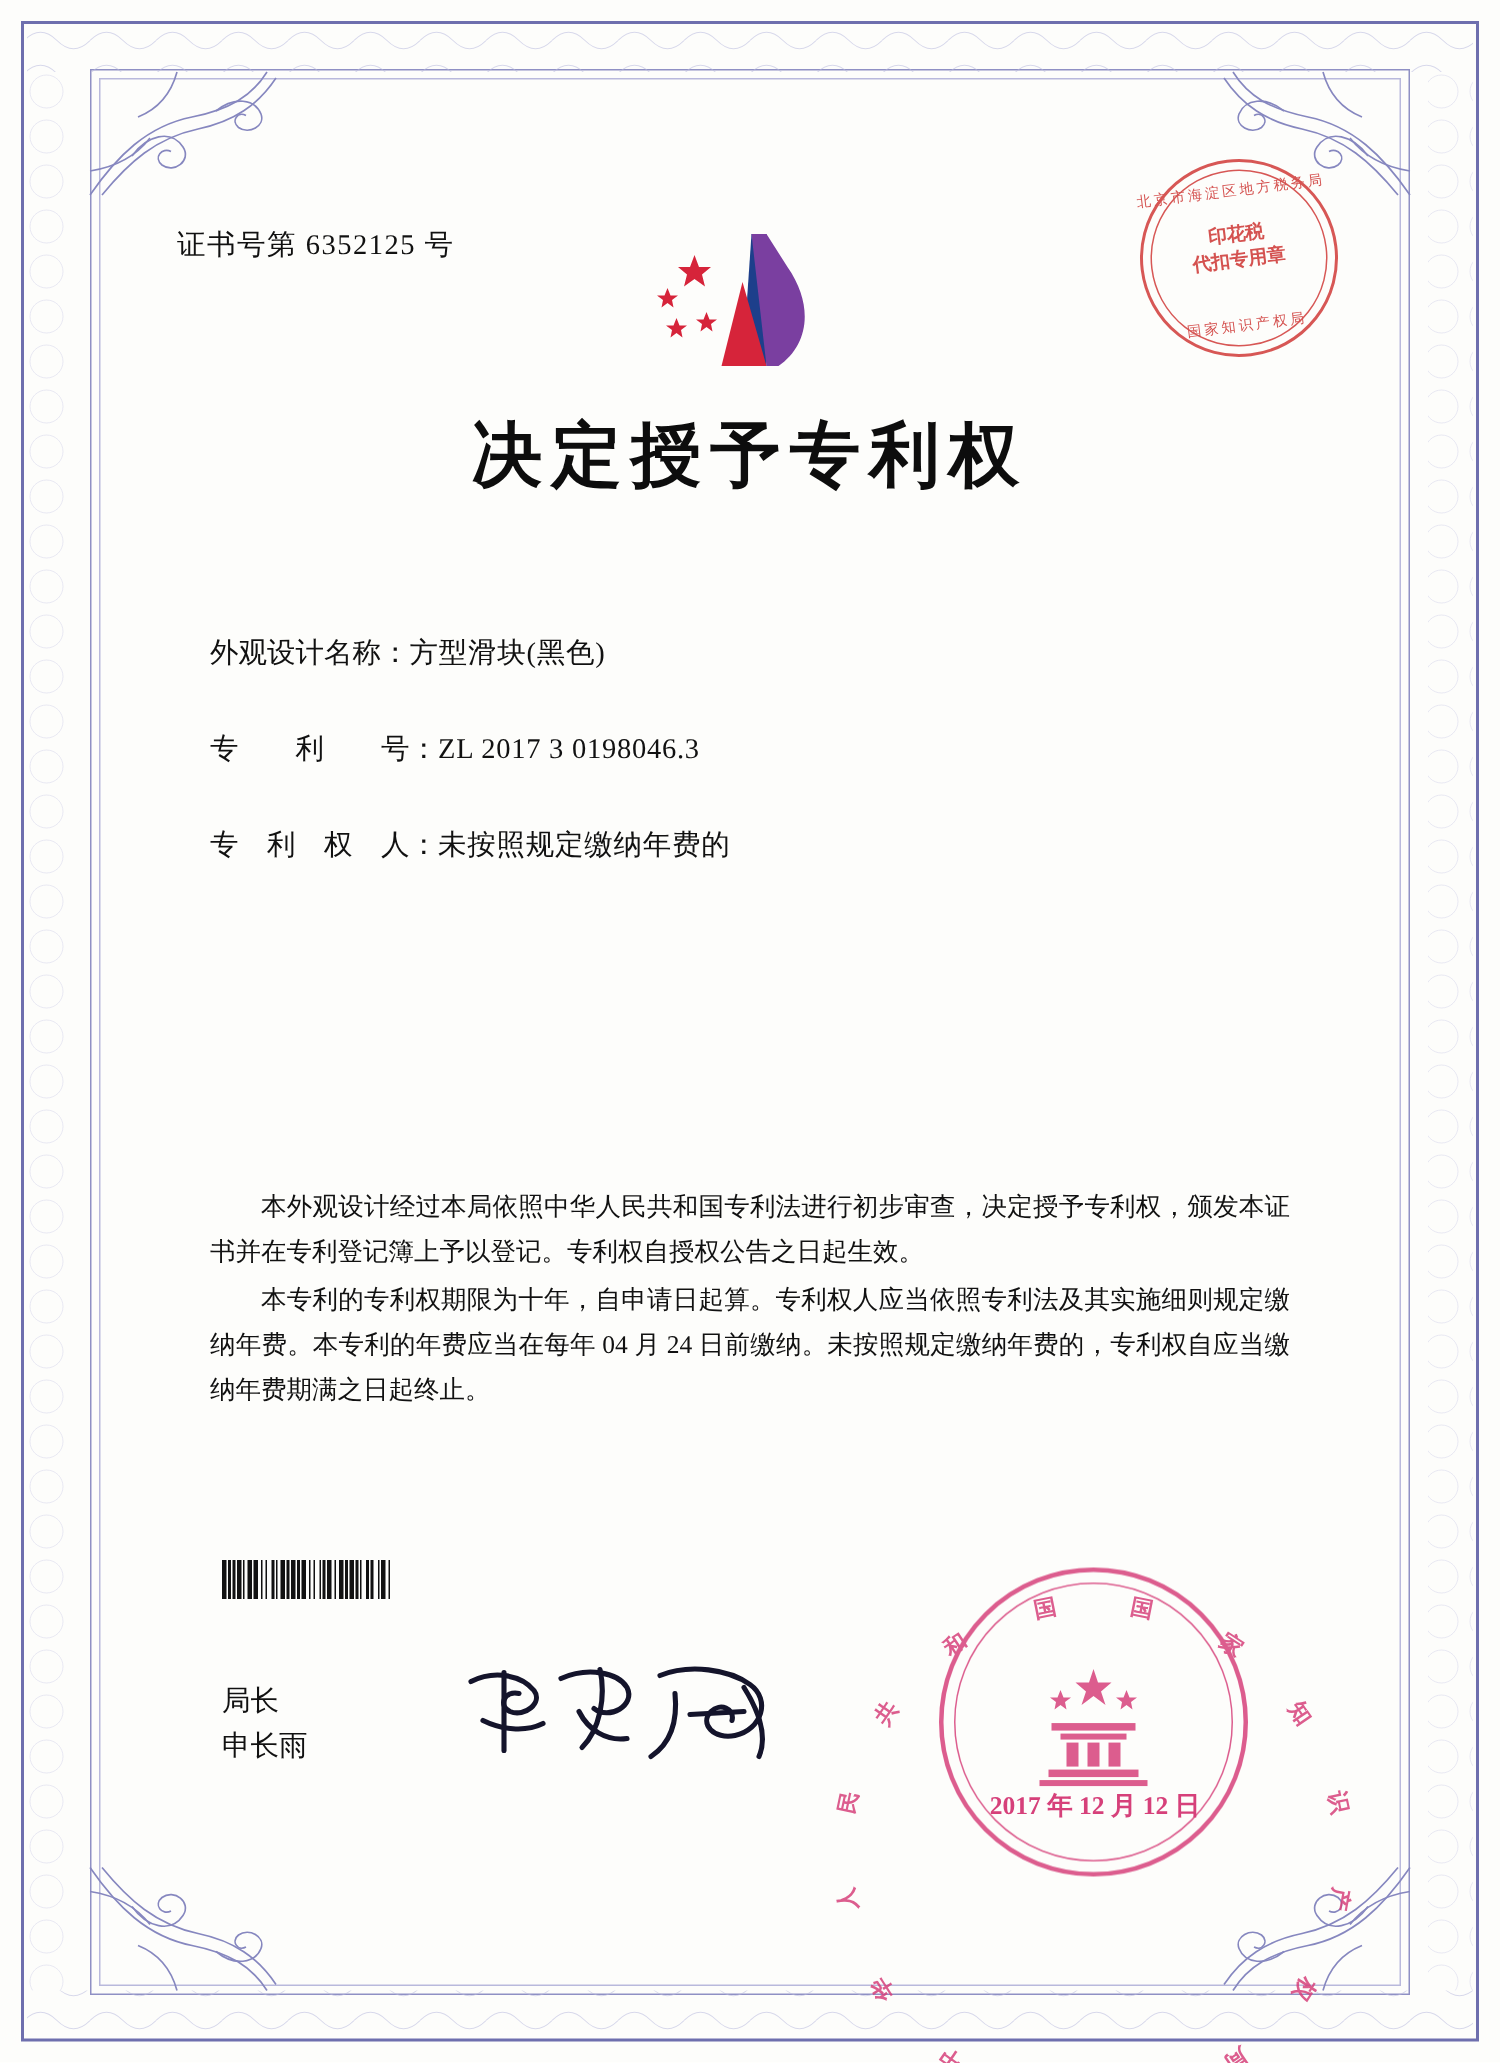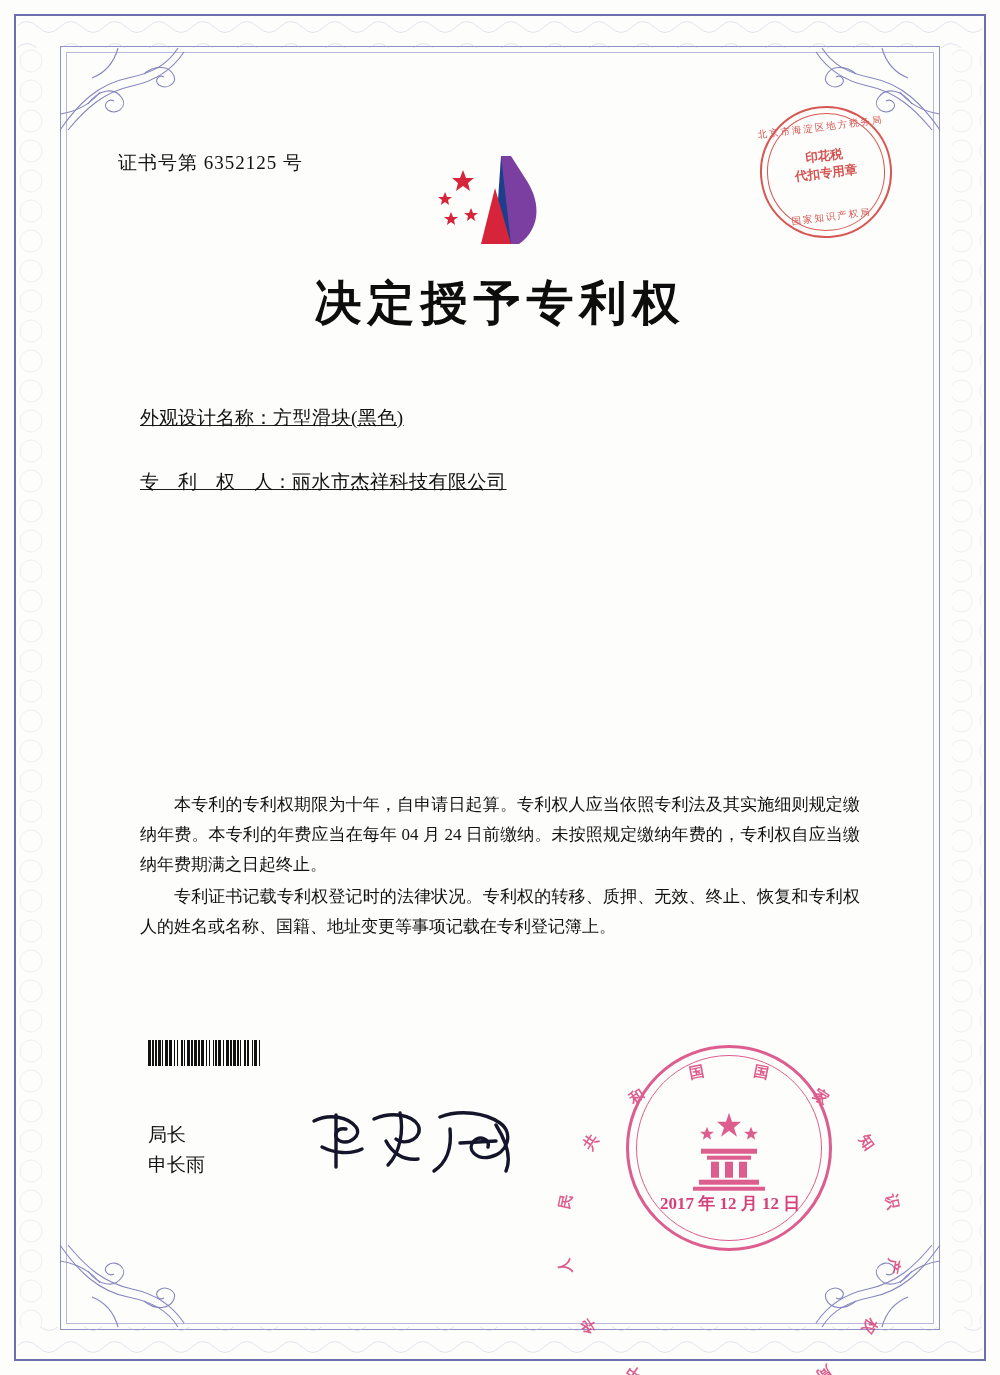--- a/index.html
+++ b/index.html
@@ -115,23 +115,22 @@
     font-size: 47px;
     font-weight: bold;
     letter-spacing: 6px;
     color: #0d0d0d;
     font-family: "DejaVu Serif", "Liberation Serif", serif;
   }
 
   
   .fields {
     position: absolute;
-    left: 140px; top: 405px;
+    left: 140px; top: 422px;
     width: 760px;
-    text-decoration: underline;
   }
   .field {
     font-size: 19px;
     margin-bottom: 38px;
     color: #111;
     white-space: nowrap;
   }
   .field .label { letter-spacing: 0px; }
   .field .value { letter-spacing: 0.5px; }
 
@@ -325,27 +324,30 @@
     <div class="arc-bot">国家知识产权局</div>
   </div>
 
   <div class="title">决定授予专利权</div>
 
   <div class="fields">
     <div class="field">
       <span class="label">外观设计名称：</span><span class="value">方型滑块(黑色)</span>
     </div>
     <div class="field">
-      <span class="label">专　利　权　人：</span><span class="value">丽水市杰祥科技有限公司</span>
+      <span class="label">专　　利　　号：</span><span class="value">ZL 2017 3 0198046.3</span>
+    </div>
+    <div class="field">
+      <span class="label">专　利　权　人：</span><span class="value">未按照规定缴纳年费的</span>
     </div>
   </div>
 
   <div class="body-text">
+    <p>本外观设计经过本局依照中华人民共和国专利法进行初步审查，决定授予专利权，颁发本证书并在专利登记簿上予以登记。专利权自授权公告之日起生效。</p>
     <p>本专利的专利权期限为十年，自申请日起算。专利权人应当依照专利法及其实施细则规定缴纳年费。本专利的年费应当在每年 04 月 24 日前缴纳。未按照规定缴纳年费的，专利权自应当缴纳年费期满之日起终止。</p>
-    <p>专利证书记载专利权登记时的法律状况。专利权的转移、质押、无效、终止、恢复和专利权人的姓名或名称、国籍、地址变更等事项记载在专利登记簿上。</p>
   </div>
 
   <div class="barcode" id="barcode">
       <i style="width:3px;background:#111"></i>
       <i style="width:1px;background:transparent"></i>
       <i style="width:2px;background:#111"></i>
       <i style="width:1px;background:transparent"></i>
       <i style="width:2px;background:#111"></i>
       <i style="width:1px;background:transparent"></i>
       <i style="width:3px;background:#111"></i>

